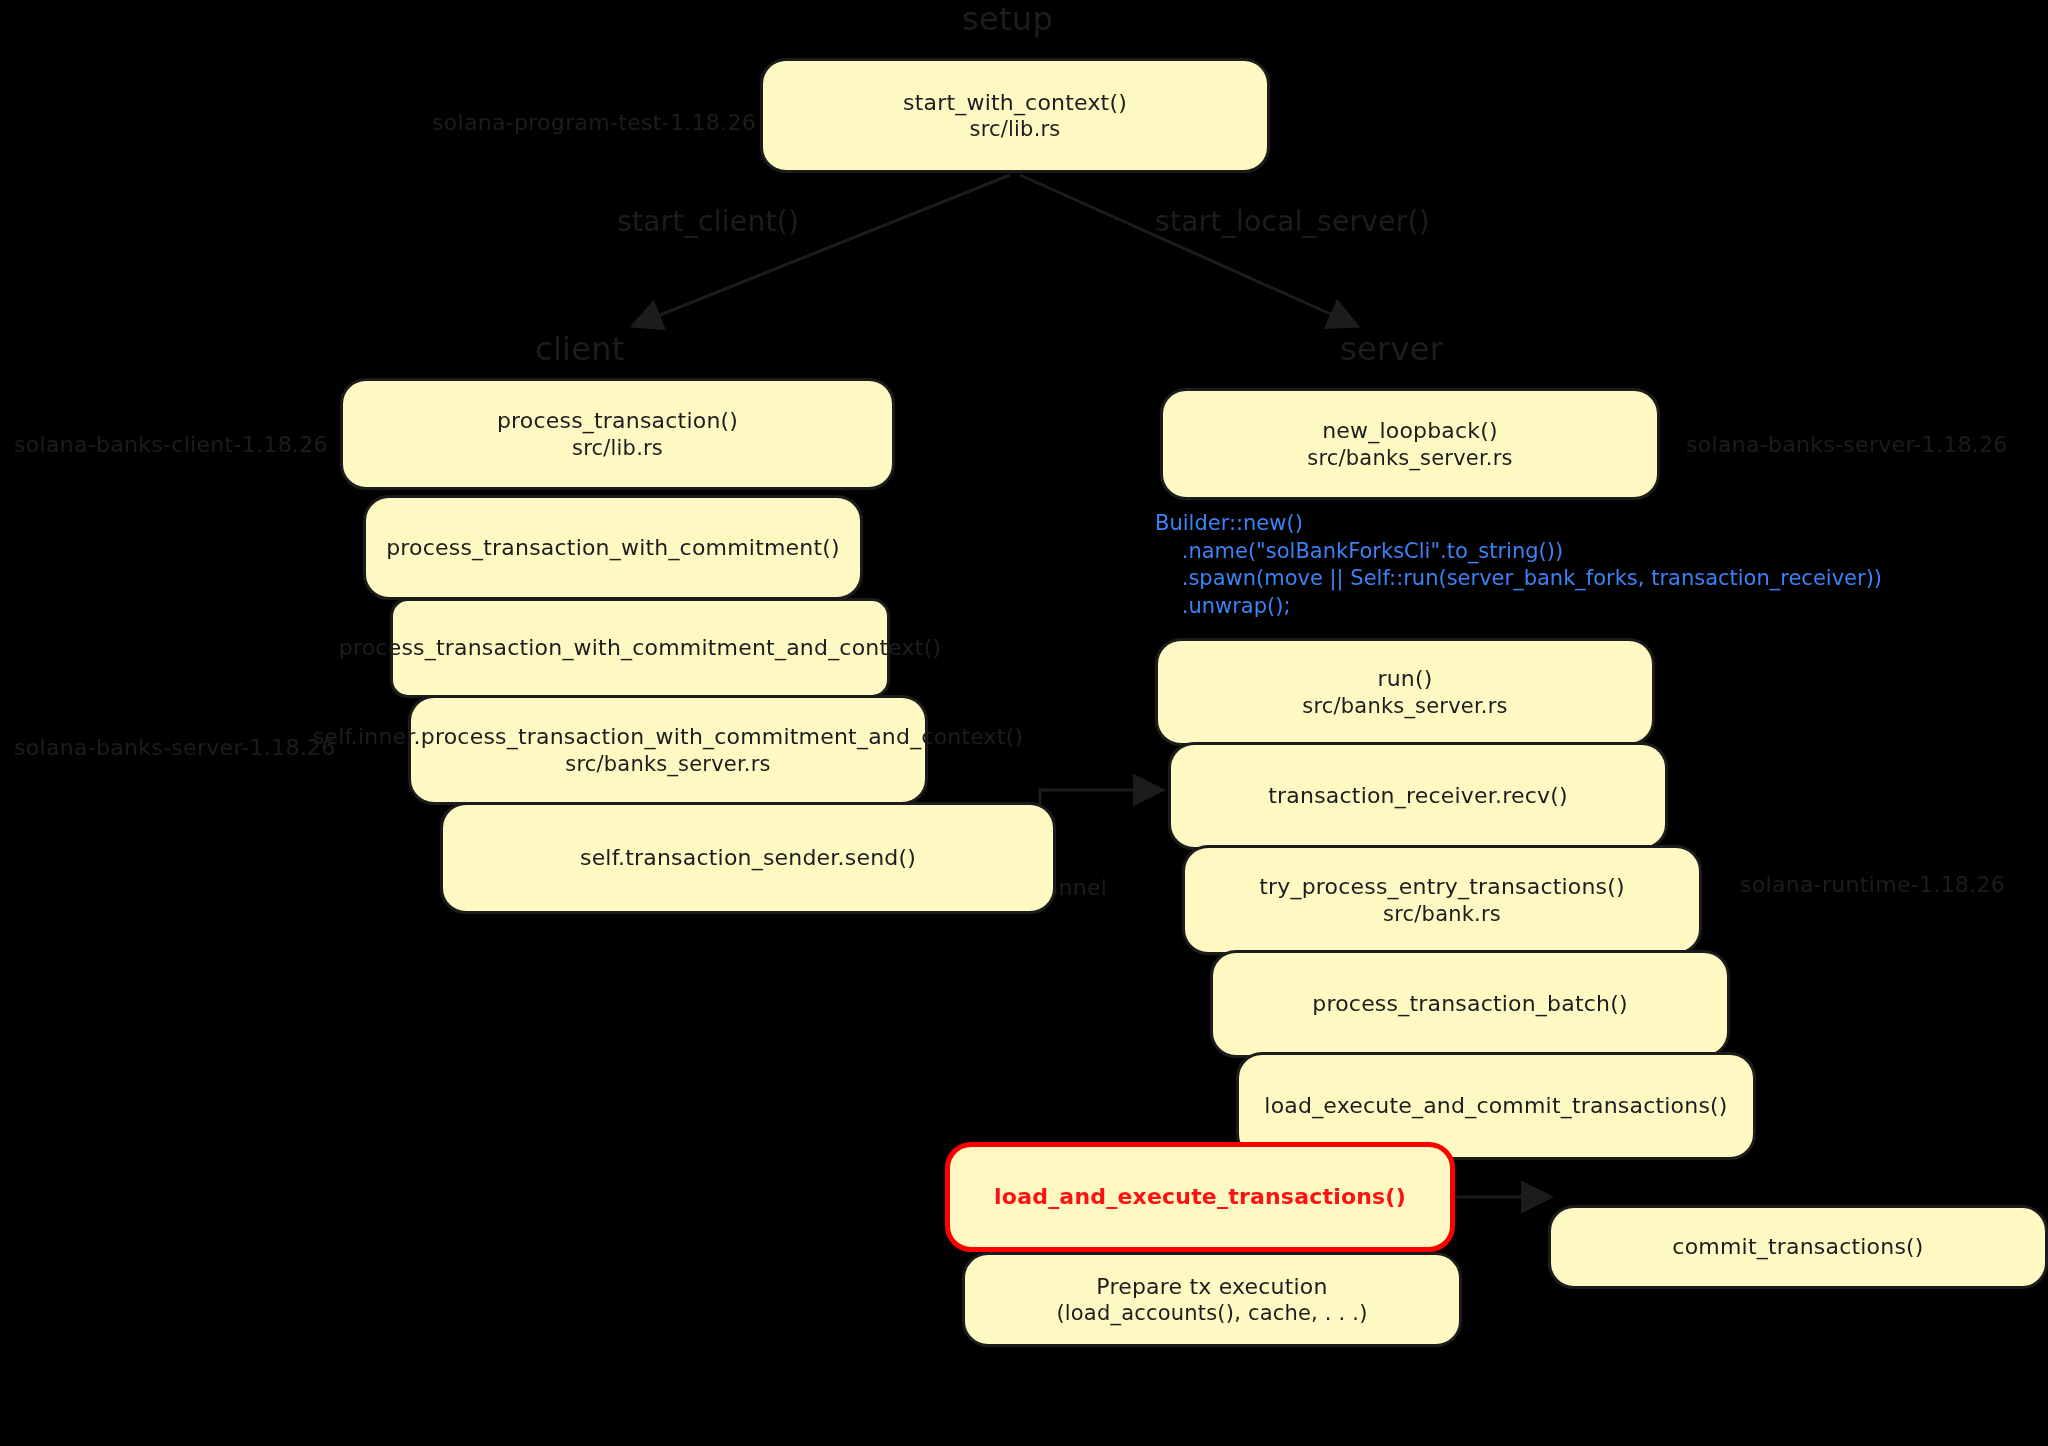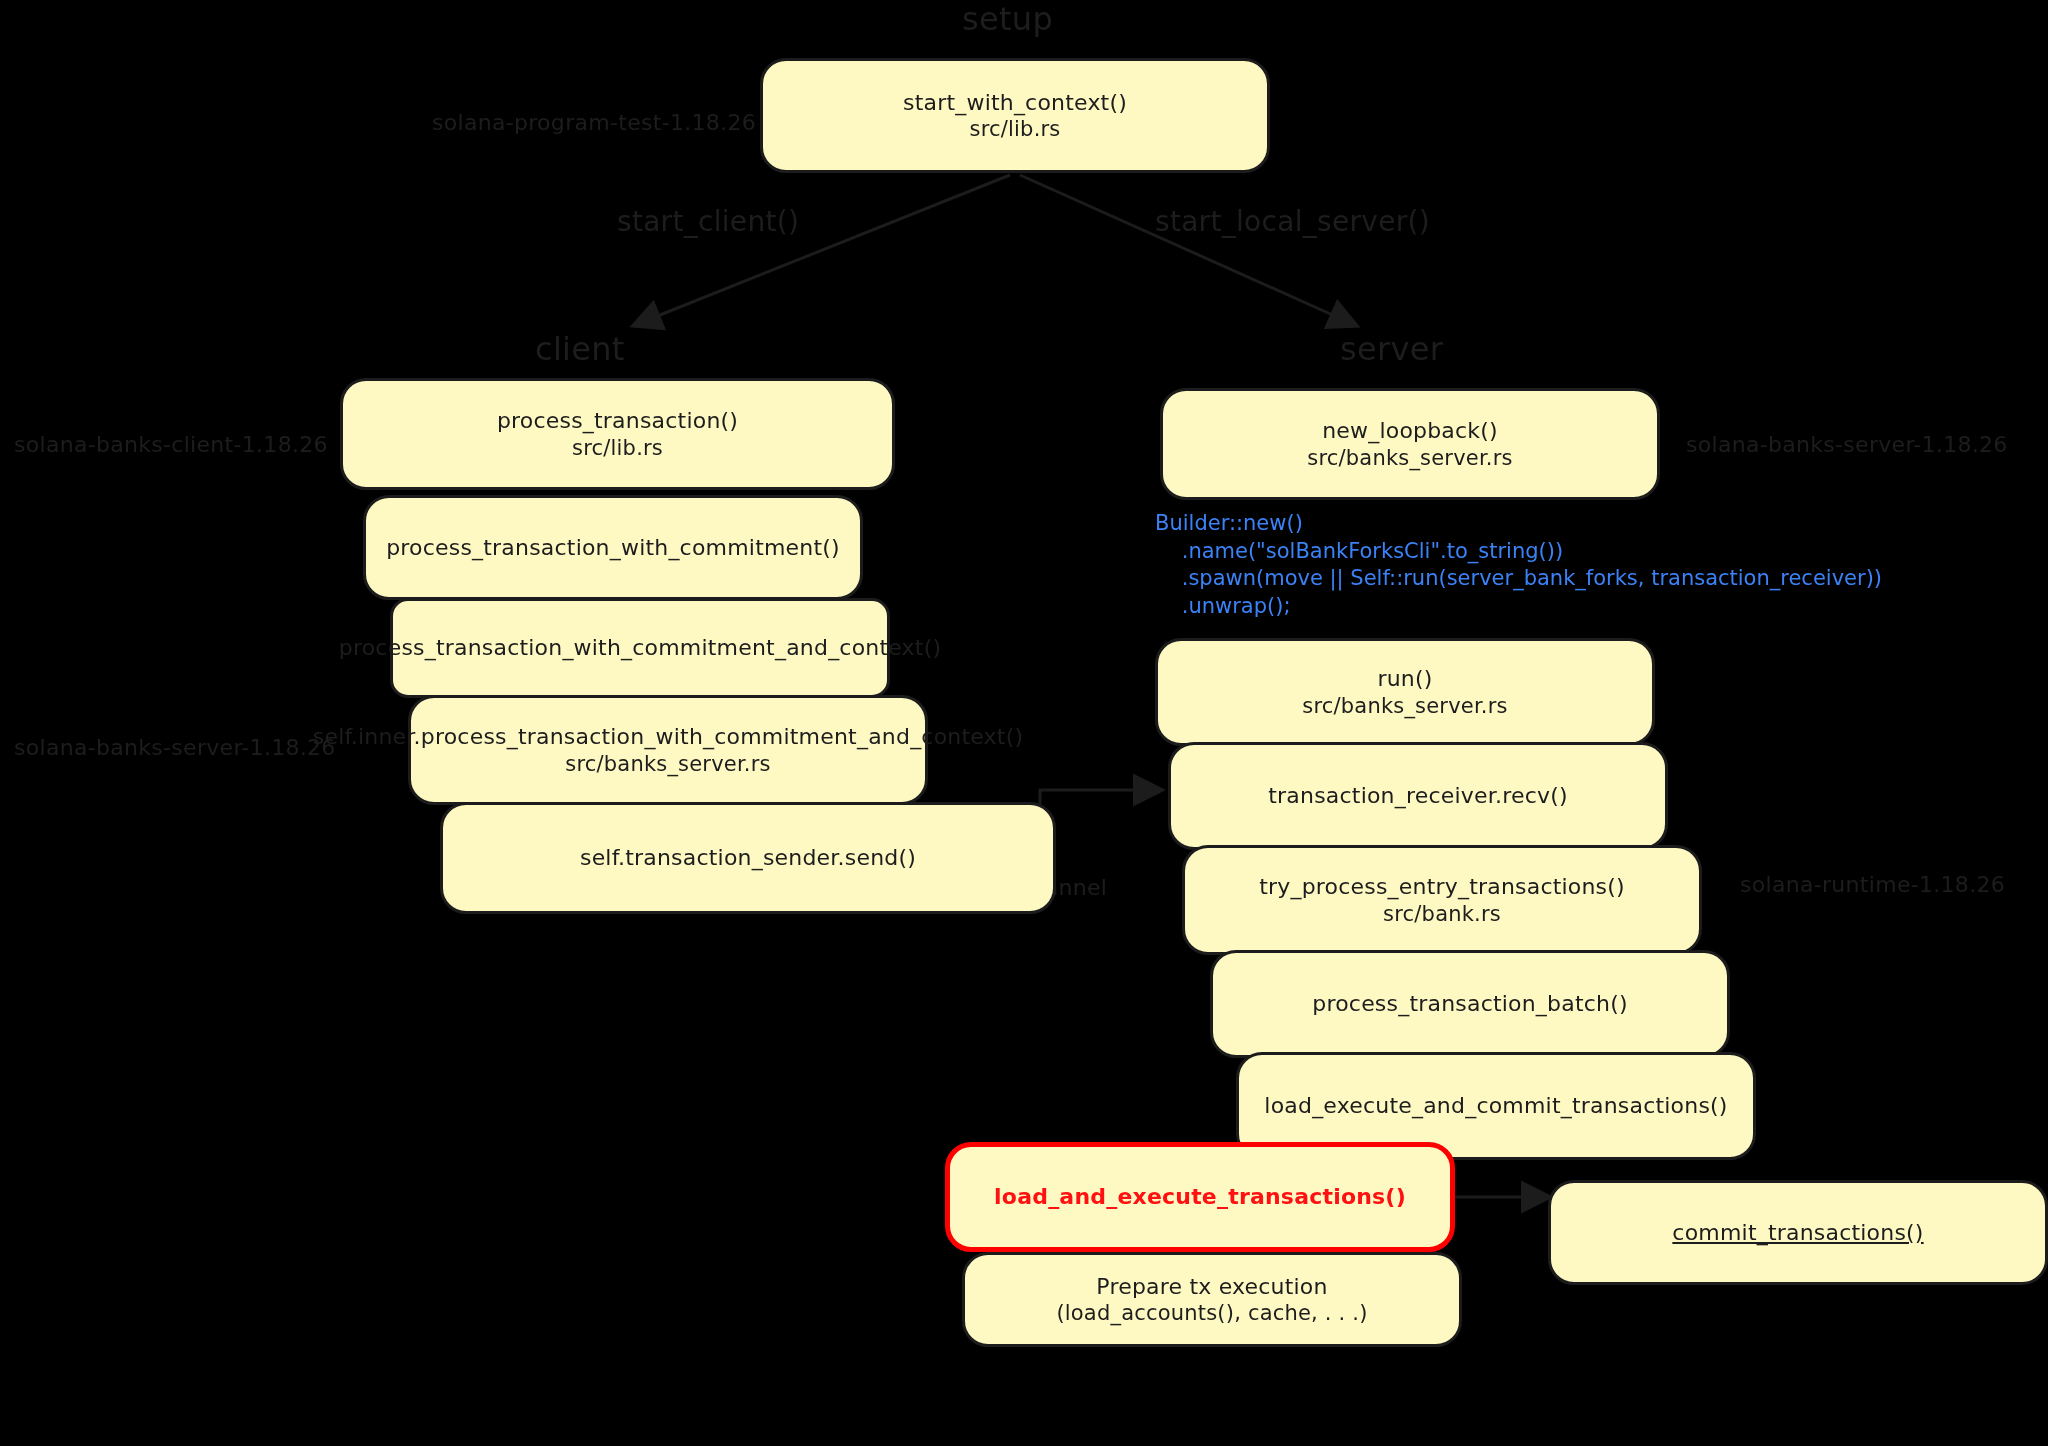--- a/index.html
+++ b/index.html
@@ -159,21 +159,21 @@
   </div>
 
   <div class="node" style="left:1236px;top:1052px;width:520px;height:108px;">
     <div class="l1">load_execute_and_commit_transactions()</div>
   </div>
 
   <div class="node red" style="left:945px;top:1142px;width:510px;height:110px;">
     <div class="l1">load_and_execute_transactions()</div>
   </div>
 
-  <div class="node" style="left:1548px;top:1180px;width:500px;height:105px;text-decoration:underline;">
+  <div class="node" style="left:1548px;top:1205px;width:500px;height:84px;">
     <div class="l1">commit_transactions()</div>
   </div>
 
   <div class="node" style="left:962px;top:1252px;width:500px;height:95px;">
     <div class="l1">Prepare tx execution</div>
     <div class="l2">(load_accounts(), cache, . . .)</div>
   </div>
 
 
 </div>

